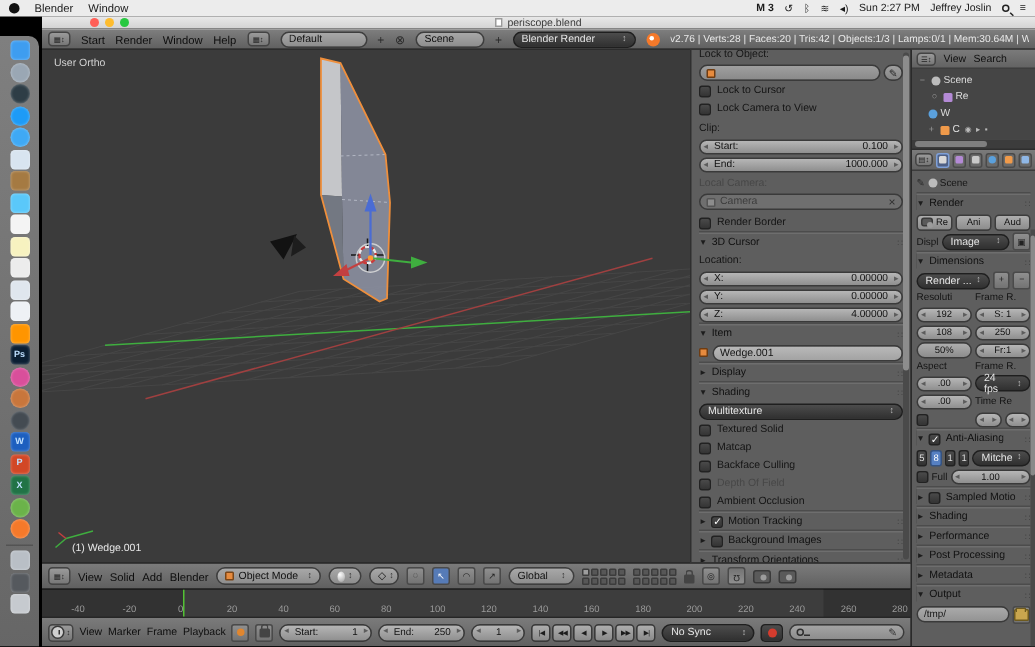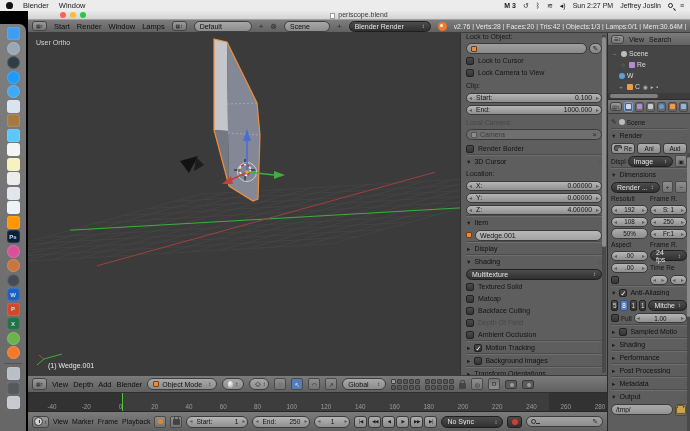--- a/index.html
+++ b/index.html
@@ -200,21 +200,21 @@
     <span class="light" style="background:#28c840"></span>
   </span>
   <span class="title-center nowrap"><span class="doc-ico"></span><span>periscope.blend</span></span>
 </div>
 
 <div class="info-header">
   <span class="ed-ico">▦↕</span>
   <span>Start</span>
   <span>Render</span>
   <span>Window</span>
-  <span>Lamps</span>
+  <span>Help</span>
   <span class="ed-ico">▦↕</span>
   <span class="field-light" style="width:58px">
       <span class="nowrap">Default</span>
     </span>
   <span class="glyphbtn">+</span>
   <span class="glyphbtn">⊗</span>
   <span class="field-light" style="width:46px">
       <span class="nowrap">Scene</span>
     </span>
   <span class="glyphbtn">+</span>
@@ -670,21 +670,21 @@
     </div>
   </div>
   <div class="pscroll">
       <div class="thumb"></div>
     </div>
 </div>
 
 <div class="vheader">
   <span class="ed-ico" style="height:12px">▦↕</span>
   <span>View</span>
-  <span>Depth</span>
+  <span>Solid</span>
   <span>Add</span>
   <span>Blender</span>
   <span class="field-light vh-dd" style="width:70px;gap:3px">
       <span class="cube-dot"></span>
       <span class="nowrap">Object Mode</span>
       <span class="ddarr" style="color:#333">↕</span>
     </span>
   <span class="field-light vh-dd" style="width:22px;gap:2px">
       <span class="sphere-dot"></span>
       <span class="ddarr" style="color:#333">↕</span>

